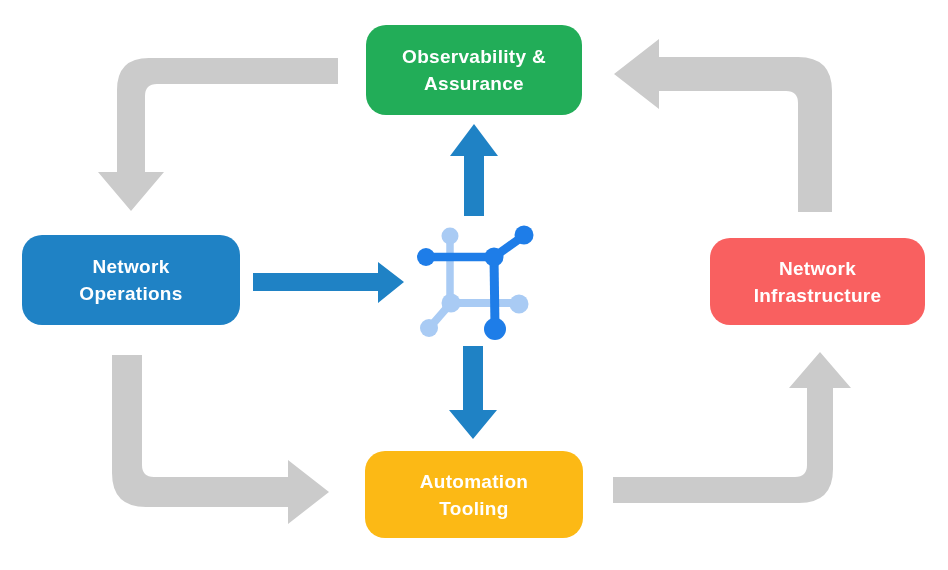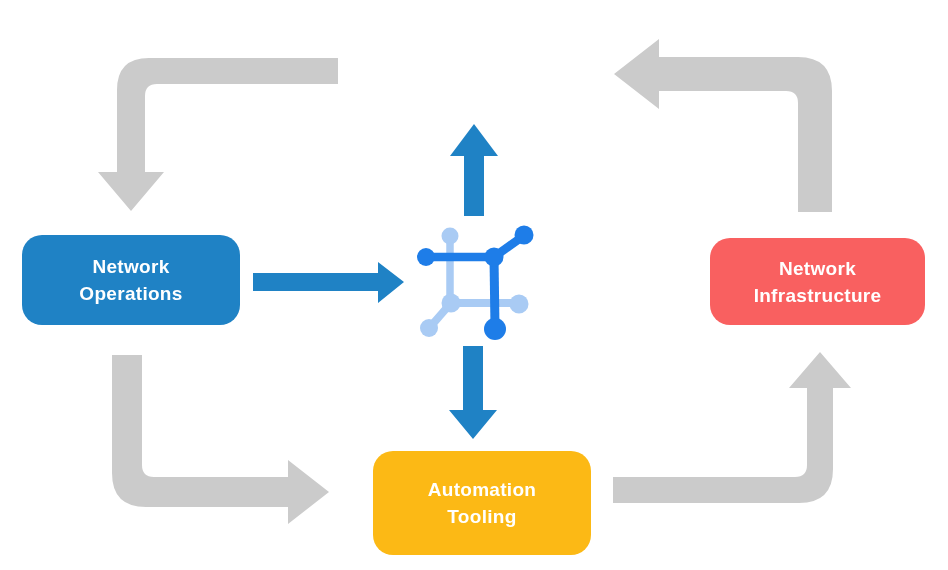--- a/index.html
+++ b/index.html
@@ -32,21 +32,21 @@
     color: #ffffff;
     font-weight: 600;
     font-size: 19px;
     line-height: 27px;
     letter-spacing: 0.3px;
     white-space: pre-line;
   }
   .node-observability { left: 366px; top: 25px;  width: 216px; height: 90px; }
   .node-operations    { left: 22px;  top: 235px; width: 218px; height: 90px; }
   .node-infrastructure{ left: 710px; top: 238px; width: 215px; height: 87px; }
-  .node-tooling       { left: 365px; top: 451px; width: 218px; height: 104px; margin-left: 8px; }
+  .node-tooling       { left: 365px; top: 451px; width: 218px; height: 87px; }
 </style>
 </head>
 <body>
 
 <div class="canvas">
 
   <svg class="arrows-svg" viewBox="0 0 948 570" xmlns="http://www.w3.org/2000/svg">
 
     <g>
 
@@ -81,20 +81,24 @@
       <line x1="427" y1="257" x2="494" y2="257" stroke-width="8.5" stroke="#1e7de8"></line>
       <circle cx="426" cy="257" r="9" fill="#1e7de8"></circle>
       <line x1="494" y1="257" x2="522" y2="237" stroke-width="8.5" stroke="#1e7de8"></line>
       <circle cx="524" cy="235" r="9.5" fill="#1e7de8"></circle>
       <line x1="494" y1="257" x2="495" y2="328" stroke-width="9" stroke="#1e7de8"></line>
       <circle cx="494" cy="257" r="9.5" fill="#1e7de8"></circle>
       <circle cx="495" cy="329" r="11" fill="#1e7de8"></circle>
     </g>
   </svg>
 
+  <div class="node node-observability" style="background-color: rgb(34, 173, 88);">
+    <span>Observability &amp;
+Assurance</span>
+  </div>
 
   <div class="node node-operations" style="background-color: rgb(31, 130, 197);">
     <span>Network
 Operations</span>
   </div>
 
   <div class="node node-infrastructure" style="background-color: rgb(249, 96, 96);">
     <span>Network
 Infrastructure</span>
   </div>

